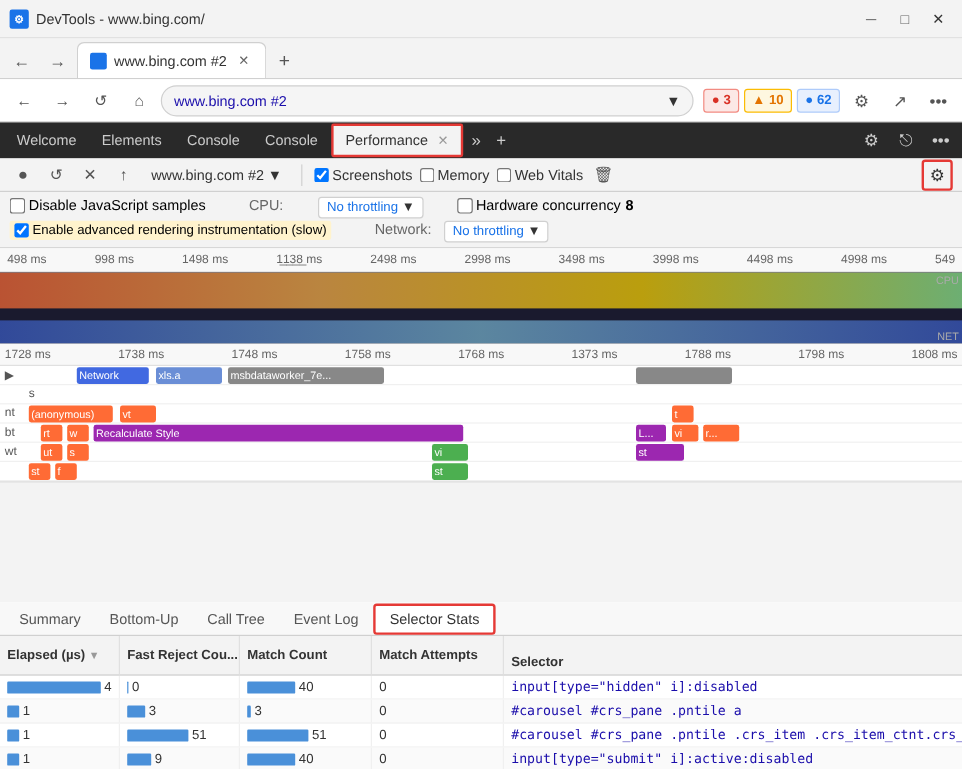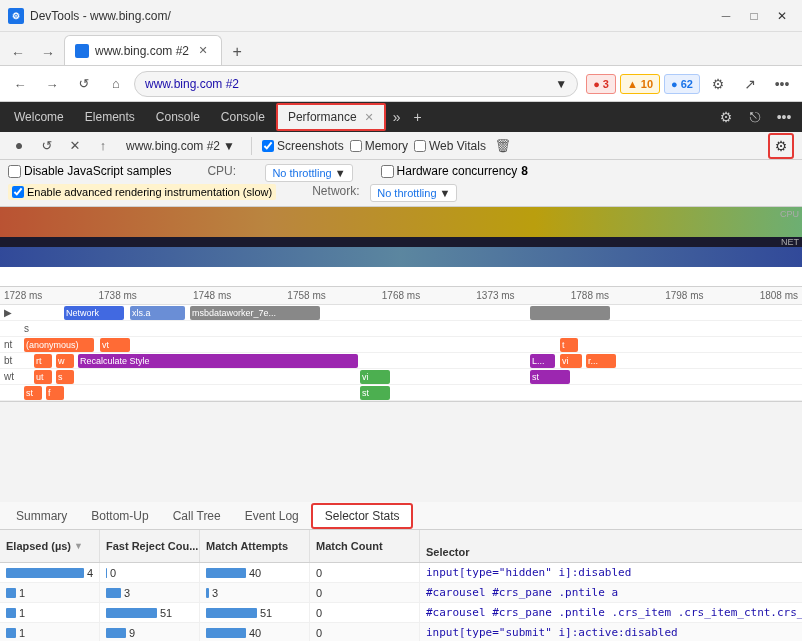--- a/index.html
+++ b/index.html
@@ -65,21 +65,21 @@
     .advanced-check input { width: 12px; height: 12px; }
 
     
     .timeline-area { background: white; height: 80px; border-bottom: 1px solid #d0d0d0; position: relative; overflow: hidden; }
     .timeline-ruler { height: 20px; background: #f8f8f8; border-bottom: 1px solid #e0e0e0; display: flex; align-items: center; padding: 0 4px; font-size: 10px; color: #666; position: relative; }
     .ruler-marks { display: flex; width: 100%; justify-content: space-between; padding: 0 2px; }
     .timeline-content { height: 60px; background: #1a1a2e; position: relative; overflow: hidden; display: flex; align-items: center; }
     .cpu-bar { position: absolute; top: 0; height: 30px; background: linear-gradient(to right, #ff6b35, #ffb347, #ffd700, #90EE90); width: 100%; opacity: 0.7; }
     .net-bar { position: absolute; bottom: 0; height: 20px; background: linear-gradient(to right, #4169E1, #87CEEB, #4169E1); width: 100%; opacity: 0.6; }
     .timeline-label { position: absolute; right: 3px; top: 2px; font-size: 9px; color: #aaa; }
-    .timeline-label2 { position: absolute; right: 3px; bottom: 20px; font-size: 9px; color: #aaa; }
+    .timeline-label2 { position: absolute; right: 3px; bottom: 2px; font-size: 9px; color: #aaa; }
 
     
     .flame-chart { background: white; border-bottom: 1px solid #d0d0d0; position: relative; }
     .flame-ruler { height: 18px; background: #f8f8f8; border-bottom: 1px solid #e0e0e0; display: flex; align-items: center; font-size: 10px; color: #666; padding: 0 4px; }
     .flame-marks { display: flex; width: 100%; justify-content: space-between; }
     .flame-rows { position: relative; background: white; }
     .flame-row { height: 16px; display: flex; align-items: center; position: relative; padding-left: 4px; border-bottom: 1px solid #f0f0f0; }
     .flame-bar { height: 14px; position: absolute; border-radius: 2px; display: flex; align-items: center; font-size: 9px; color: white; padding: 0 2px; overflow: hidden; white-space: nowrap; }
     .flame-label { font-size: 10px; color: #555; width: 60px; flex-shrink: 0; }
 
@@ -248,20 +248,35 @@
       <div style="width:20px;"></div>
       <span class="perf-label">Network:</span>
       <div class="throttle-btn">
         <span class="highlight-text">No throttling</span>
         <span>▼</span>
       </div>
     </div>
   </div>
 
   <div class="timeline-area">
+    <div class="timeline-ruler">
+      <div class="ruler-marks">
+        <span>498 ms</span>
+        <span>998 ms</span>
+        <span>1498 ms</span>
+        <span>1̲1̲3̲8̲ ms</span>
+        <span>2498 ms</span>
+        <span>2998 ms</span>
+        <span>3498 ms</span>
+        <span>3998 ms</span>
+        <span>4498 ms</span>
+        <span>4998 ms</span>
+        <span>549</span>
+      </div>
+    </div>
     <div class="timeline-content">
       <div class="cpu-bar"></div>
       <div class="net-bar"></div>
       <span class="timeline-label">CPU</span>
       <span class="timeline-label2">NET</span>
     </div>
   </div>
 
   <div class="flame-chart">
     <div class="flame-ruler">
@@ -294,21 +309,21 @@
       <div class="flame-row" style="height:16px;">
         <span class="flame-bar" style="background:#ff6b35;left:24px;width:70px;">(anonymous)</span>
         <span class="flame-bar" style="background:#ff6b35;left:100px;width:30px;">vt</span>
         <span class="flame-bar" style="background:#ff6b35;left:560px;width:18px;">t</span>
         <span style="position:absolute;left:4px;font-size:10px;color:#555;">nt</span>
       </div>
 
       <div class="flame-row" style="height:16px;">
         <span class="flame-bar" style="background:#ff6b35;left:34px;width:18px;">rt</span>
         <span class="flame-bar" style="background:#ff6b35;left:56px;width:18px;">w</span>
-        <span class="flame-bar" style="background:#9c27b0;left:78px;width:280px;">Recalculate Style</span>
+        <span class="flame-bar" style="background:#9c27b0;left:78px;width:308px;">Recalculate Style</span>
         <span class="flame-bar" style="background:#9c27b0;left:530px;width:25px;">L...</span>
         <span class="flame-bar" style="background:#ff6b35;left:560px;width:22px;">vi</span>
         <span class="flame-bar" style="background:#ff6b35;left:586px;width:30px;">r...</span>
         <span style="position:absolute;left:4px;font-size:10px;color:#555;">bt</span>
       </div>
 
       <div class="flame-row" style="height:16px;">
         <span class="flame-bar" style="background:#ff6b35;left:34px;width:18px;">ut</span>
         <span class="flame-bar" style="background:#ff6b35;left:56px;width:18px;">s</span>
         <span class="flame-bar" style="background:#4caf50;left:360px;width:30px;">vi</span>
@@ -349,24 +364,24 @@
   <div class="stats-table" style="flex:1; overflow-y:auto; overflow-x:hidden;">
     <div class="table-header">
       <div class="th">
         <span>Elapsed (µs)</span>
         <span class="sort-arrow">▼</span>
       </div>
       <div class="th">
         <span>Fast Reject Cou...</span>
       </div>
       <div class="th">
+        <span>Match Count</span>
+      </div>
+      <div class="th">
         <span>Match Attempts</span>
-      </div>
-      <div class="th">
-        <span>Match Count</span>
       </div>
       <div class="th">
         <span>Selector</span>
       </div>
     </div>
     <div class="table-body" id="table-body">
     <div class="table-row-data">
           <div class="td td-bar">
             <div class="bar-fill" style="width: 90px;"></div>
             <span>4</span>

